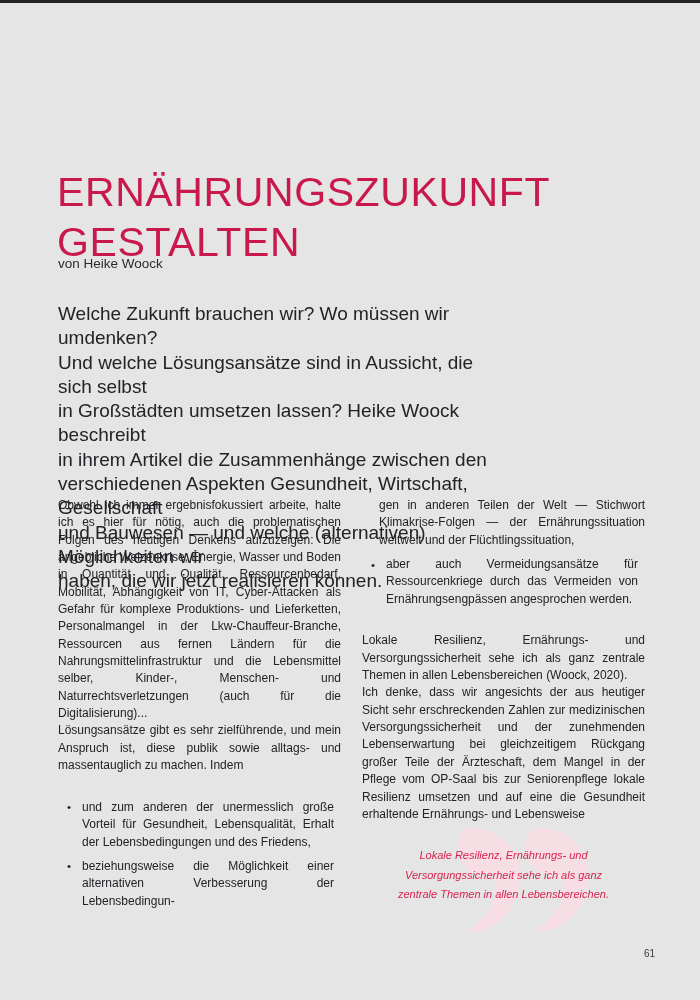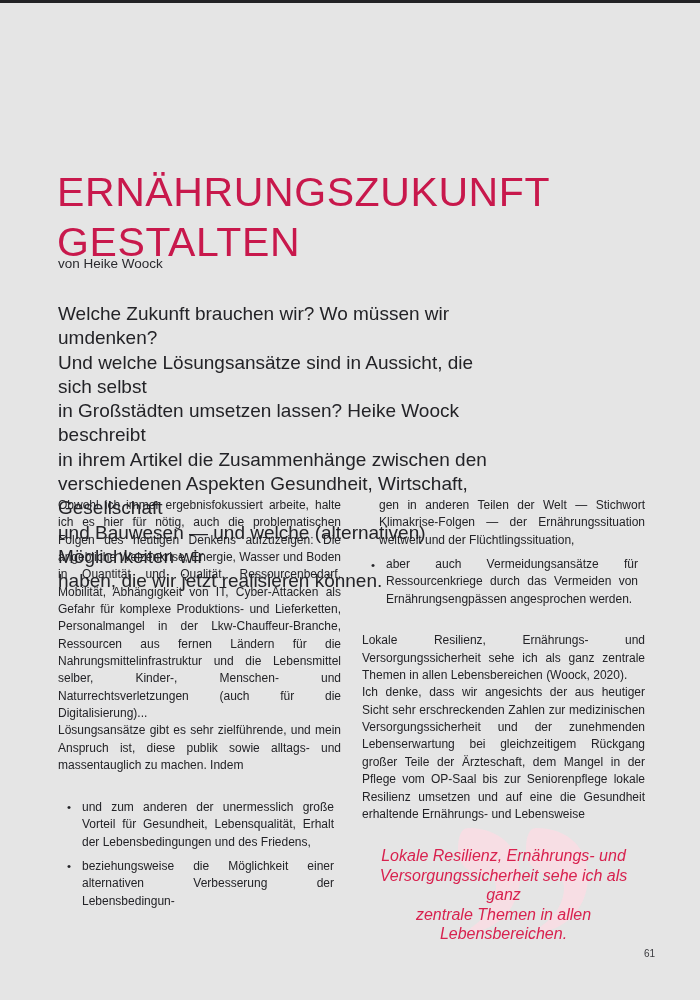--- a/index.html
+++ b/index.html
@@ -141,21 +141,21 @@
     width: 150px;
     height: 108px;
     pointer-events: none;
   }
   .pullquote {
     position: absolute;
     left: 0;
     top: 18px;
     width: 283px;
     color: #D8224F;
-    font-size: 16px;
+    font-size: 11px;
     line-height: 19.5px;
     font-style: italic;
     text-align: center;
     font-weight: 400;
     white-space: pre-line;
   }
 
   
   .folio {
     position: absolute;

